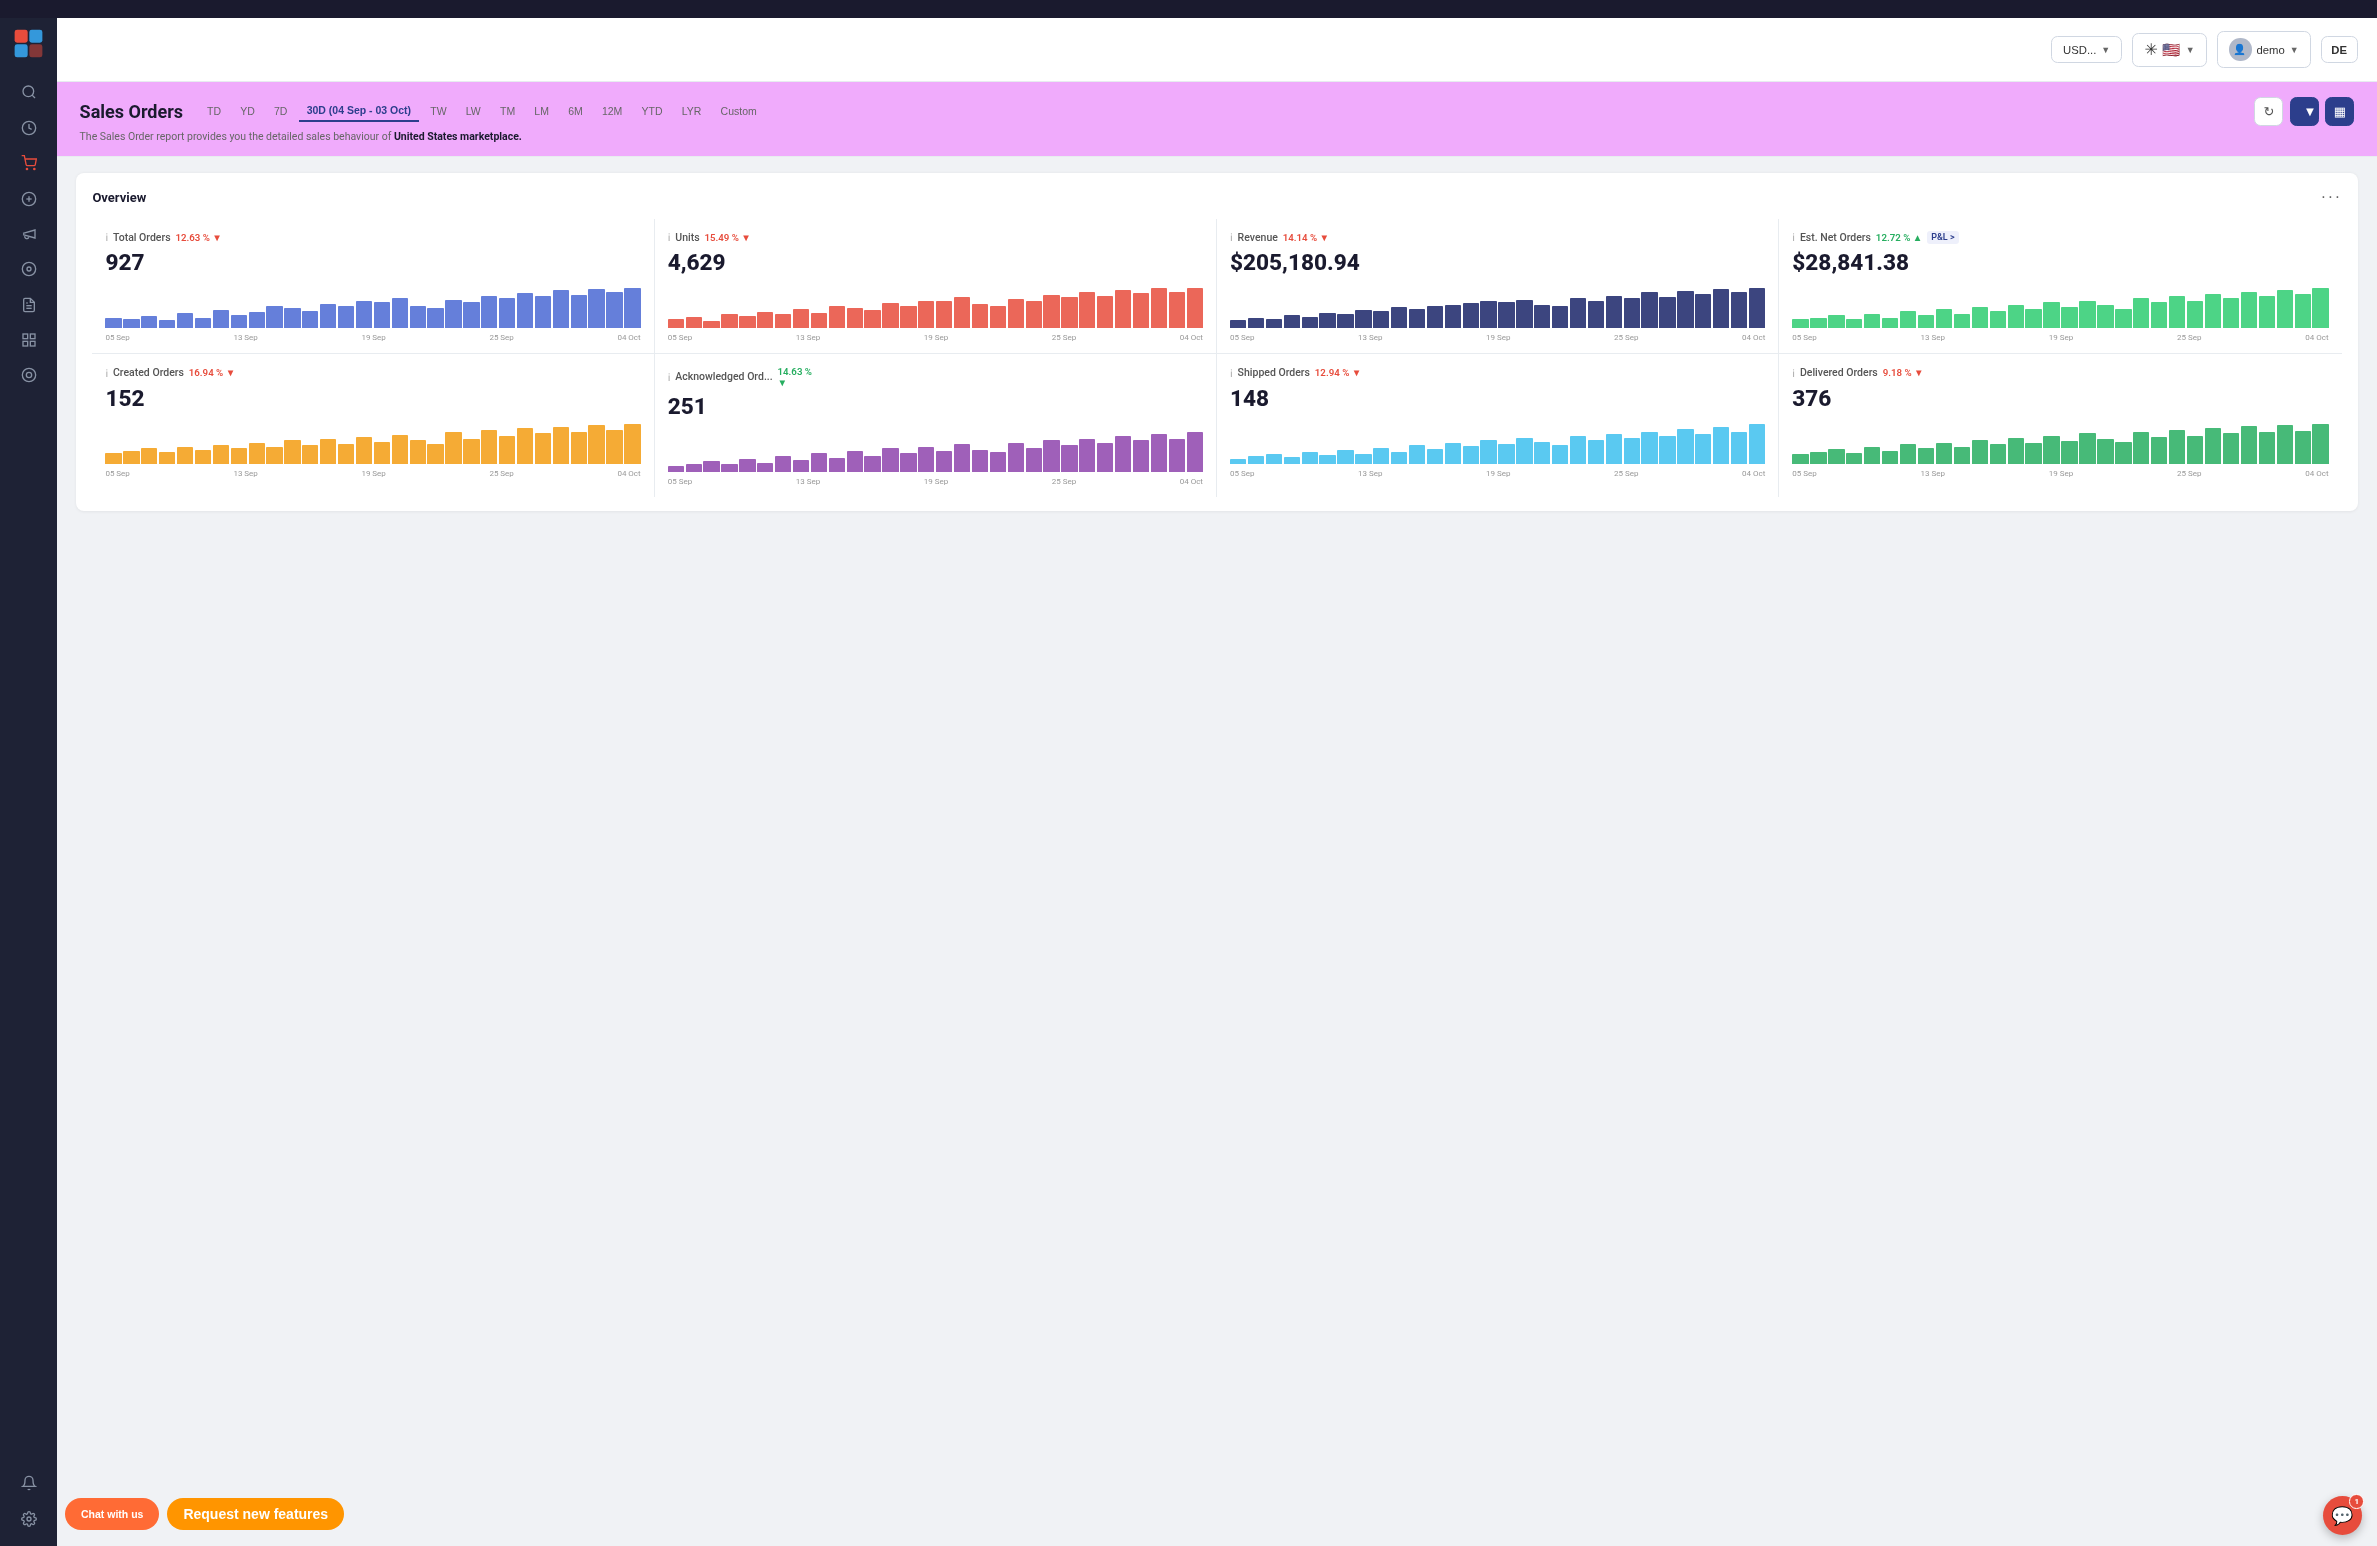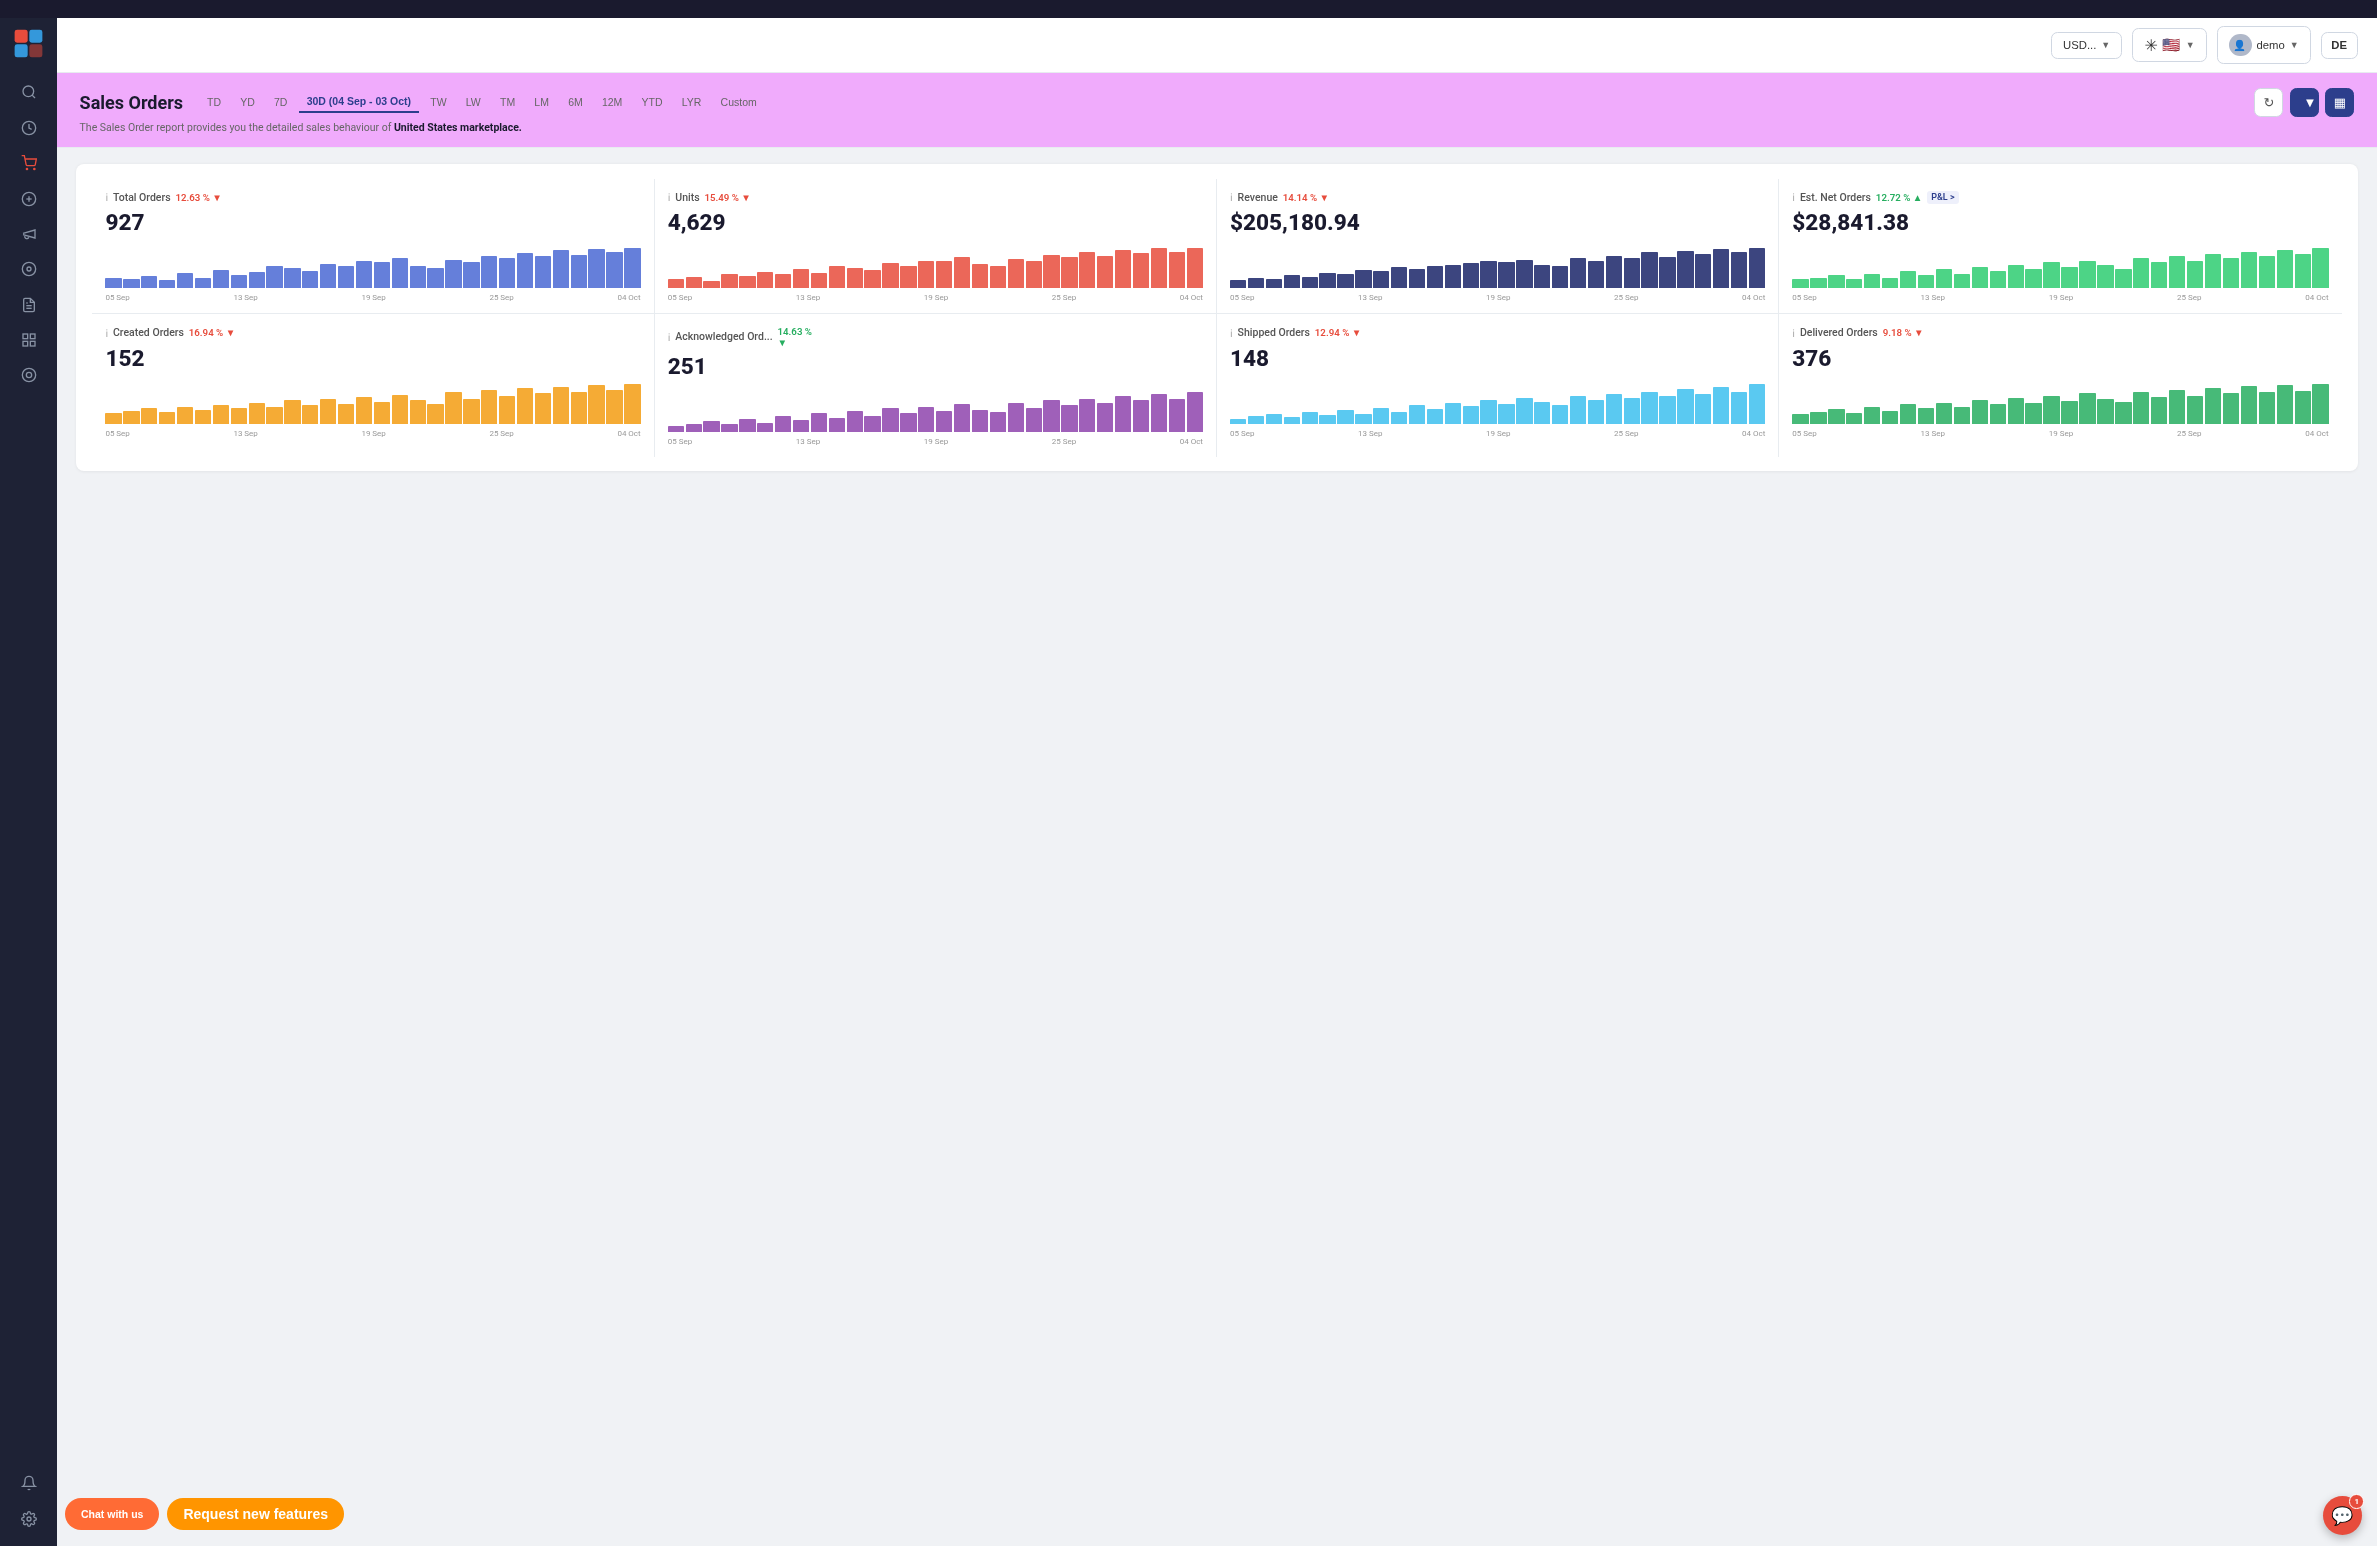--- a/index.html
+++ b/index.html
@@ -45,21 +45,21 @@
       flex: 1;
       display: flex;
       flex-direction: column;
       overflow: hidden;
     }
 
     
     .header {
       background: #fff;
       padding: 0 19.4px;
-      height: 55px;
+      height: 64px;
       display: flex;
       align-items: center;
       justify-content: flex-end;
       border-bottom: 0.8px solid #e8ecf0;
       gap: 9.7px;
     }
     .header-btn {
       display: flex;
       align-items: center;
       gap: 4.9px;
@@ -437,20 +437,24 @@
         </div>
       </div>
       <p class="page-subtitle">
         <span>The Sales Order report provides you the detailed sales behaviour of </span>
         <strong>United States marketplace.</strong>
       </p>
     </div>
 
     <div class="dashboard">
       <div class="overview-card">
+        <div class="overview-header">
+          <span class="overview-title">Overview</span>
+          <button class="more-btn">···</button>
+        </div>
         <div class="metric-grid" id="metric-grid-container">
             <div class="metric-cell">
       <div class="metric-label-row">
         <span class="metric-info">ℹ</span>
         <span class="metric-label">Total Orders</span>
         <span class="metric-change down">12.63 % ▼</span>
 
       </div>
       <div class="metric-value">927</div>
       <div class="mini-chart">

